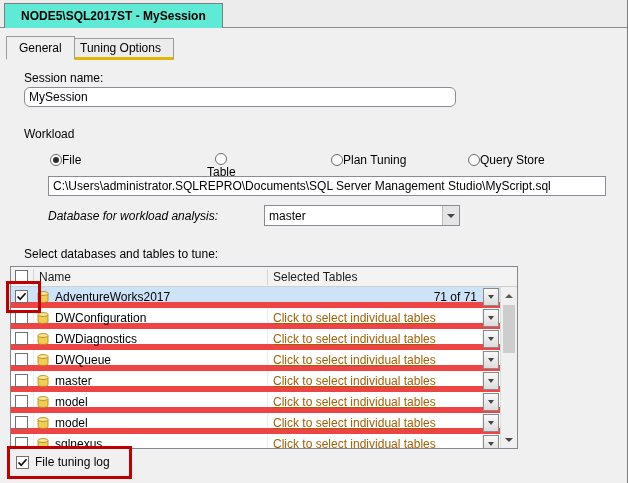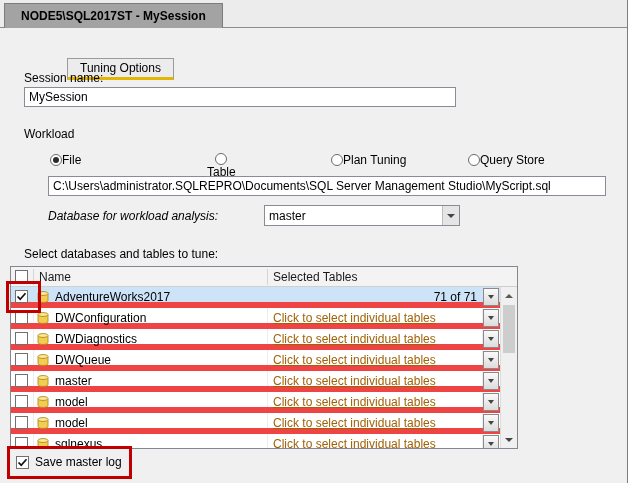--- a/index.html
+++ b/index.html
@@ -4,29 +4,29 @@
 <style>
   * { margin:0; padding:0; box-sizing:border-box; font-family:"Liberation Sans", sans-serif; }
   body { background:#ffffff; }
   .screen { position:relative; width:628px; height:483px; background:#f0f0f0;
             font-size:12px; color:#000; overflow:hidden; border-right:1px solid #7d7d7d; }
 
   
   .doc-tabbar { position:absolute; left:0; top:0; width:100%; height:28px;
                 background:#ececec; border-bottom:1px solid #8c8c8c; }
   .doc-tab { position:absolute; left:4px; top:3px; height:25px; padding:0 16px;
-             background:#a3a3a3; border:1px solid #7d7d7d; border-bottom:none;
+             background:#5eead4; border:1px solid #7d7d7d; border-bottom:none;
              display:flex; align-items:center; font-weight:bold; }
 
   
   .tab { position:absolute; display:flex; align-items:center; padding:0 12px;
          border:1px solid #9b9b9b; background:#ececec; }
   .tab.active { left:6px; top:36px; height:24px; background:#f0f0f0;
                 border-bottom:1px solid #f0f0f0; z-index:3; }
-  .tab.inactive { left:67px; top:38px; height:22px; border-bottom:3px solid #e3b505;margin-top:20px; }
+  .tab.inactive { left:67px; top:38px; height:22px; border-bottom:3px solid #e3b505; }
 
   .lbl { position:absolute; white-space:nowrap; }
 
   .tb { position:absolute; height:20px; background:#fff; border:1px solid #898c95;
         padding:0 4px; font-size:12px; color:#000; }
 
   
   .radio { position:absolute; top:153px; display:flex; align-items:center; gap:0; }
   .rb { width:12px; height:12px; border:1px solid #6a6a6a; border-radius:50%;
         background:#fff; position:relative; flex:none; }
@@ -86,26 +86,29 @@
 <body>
 
 <div class="screen">
 
   <div class="doc-tabbar">
     <div class="doc-tab">
       <span>NODE5\SQL2017ST - MySession</span>
     </div>
   </div>
 
+  <div class="tab active">
+    <span>General</span>
+  </div>
   <div class="tab inactive">
     <span>Tuning Options</span>
   </div>
 
   <div class="lbl" style="left:24px; top:71px;">Session name:</div>
-  <input class="tb" style="left: 24px; top: 87px; width: 432px;" readonly="" value="MySession">
+  <input class="tb" style="left: 24px; top: 87px; width: 432px; border-radius: 6px;" readonly="" value="MySession">
 
   <div class="lbl" style="left:24px; top:127px;">Workload</div>
 
   <div class="radio" style="left:50px;">
     <span class="rb on"></span>
     <span>File</span>
   </div>
   <div class="radio" style="left:207px;flex-direction:column;">
     <span class="rb"></span>
     <span>Table</span>
@@ -262,19 +265,19 @@
         </span>
     </div>
   </div>
 
   <div class="footer-check">
     <span class="cb">
       <svg width="11" height="11" viewBox="0 0 11 11">
           <path d="M1.5 5.5 L4.2 8.2 L9.5 2.3" fill="none" stroke="#111" stroke-width="1.7"></path>
         </svg>
     </span>
-    <span>Save master log</span>
+    <span>File tuning log</span>
   </div>
 
   <div class="annot annot1"></div>
   <div class="annot annot2"></div>
 
 </div>
 
 </body></html>

